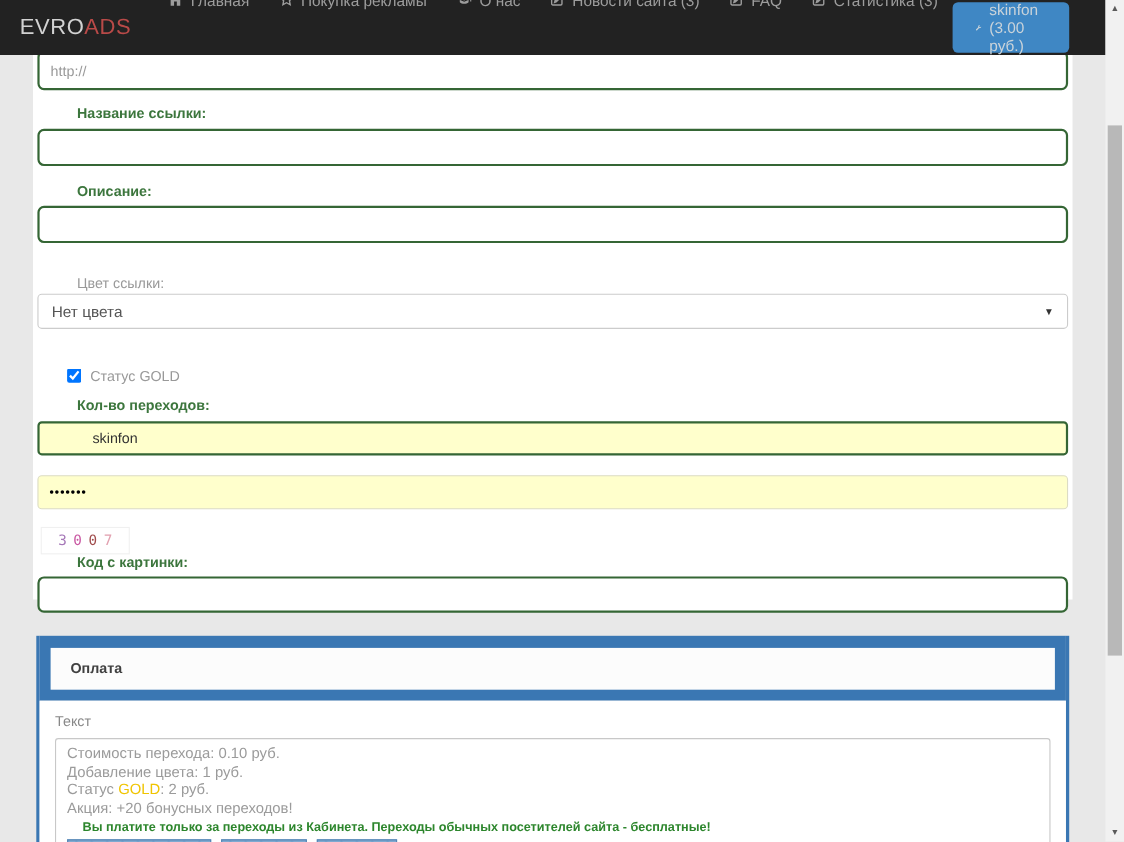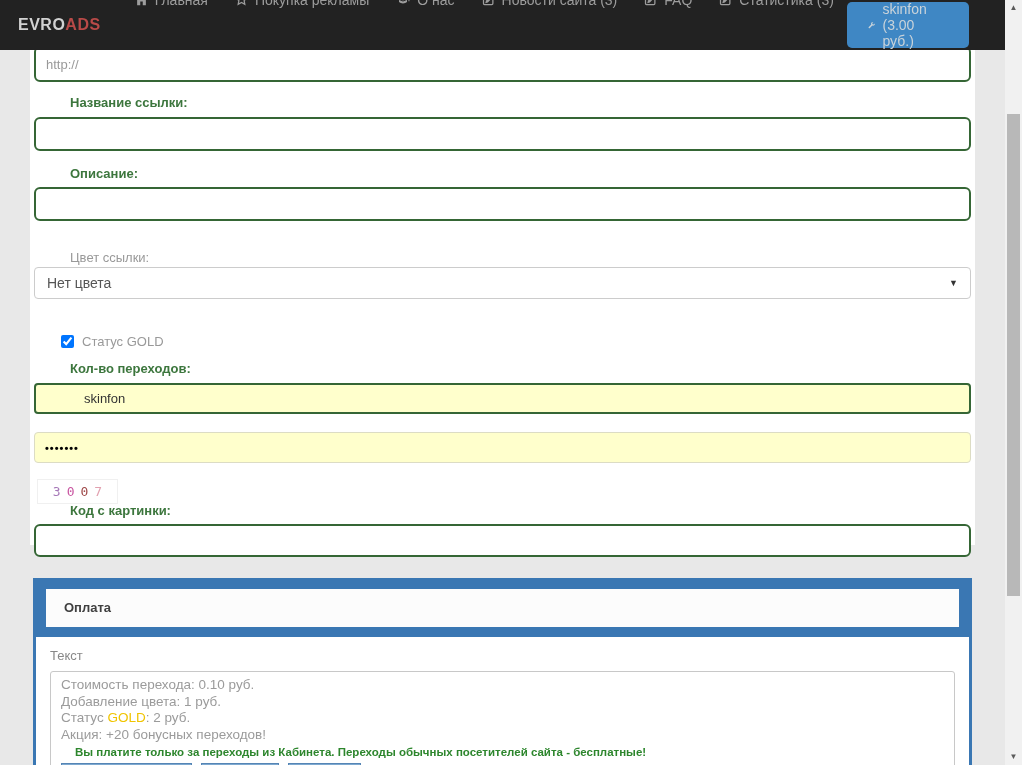--- a/index.html
+++ b/index.html
@@ -12,21 +12,21 @@
   .sb-arrow { position:absolute; left:0; width:17px; height:16px; color:#5a5a5a;
     font-size:8px; text-align:center; line-height:16px; }
   .sb-arrow.up { top:0; }
   .sb-arrow.down { bottom:0; }
   .sb-thumb { position:absolute; left:2px; width:13px; top:114px; height:482px;
     background:#b8b8b8; }
 
   
   .navbar { position:absolute; left:0; top:0; width:1005px; height:50px;
     background:#222222; z-index:20; display:flex; align-items:center; }
-  .brand { font-size:16px; font-weight:bold; padding:0 20px 0 18px; letter-spacing:.5px; }
+  .brand { font-size:20px; font-weight:normal; padding:0 20px 0 18px; letter-spacing:.5px; }
   .brand .b1 { color:#d2d2d2; }
   .brand .b2 { color:#b94a48; }
   .nav-item { display:flex; align-items:flex-start; gap:6px; color:#9d9d9d;
     font-size:14px; padding:0 13px; height:66px; cursor:pointer; white-space:nowrap; }
   .nav-item svg { flex:0 0 auto; }
   .nav-user { margin-left:auto; margin-right:36px; background:#3f87c4; color:#c9d3da;
     border-radius:5px; height:46px; display:flex; align-items:center; gap:7px;
     padding:16px 20px; font-size:14px; cursor:pointer; }
 
   

